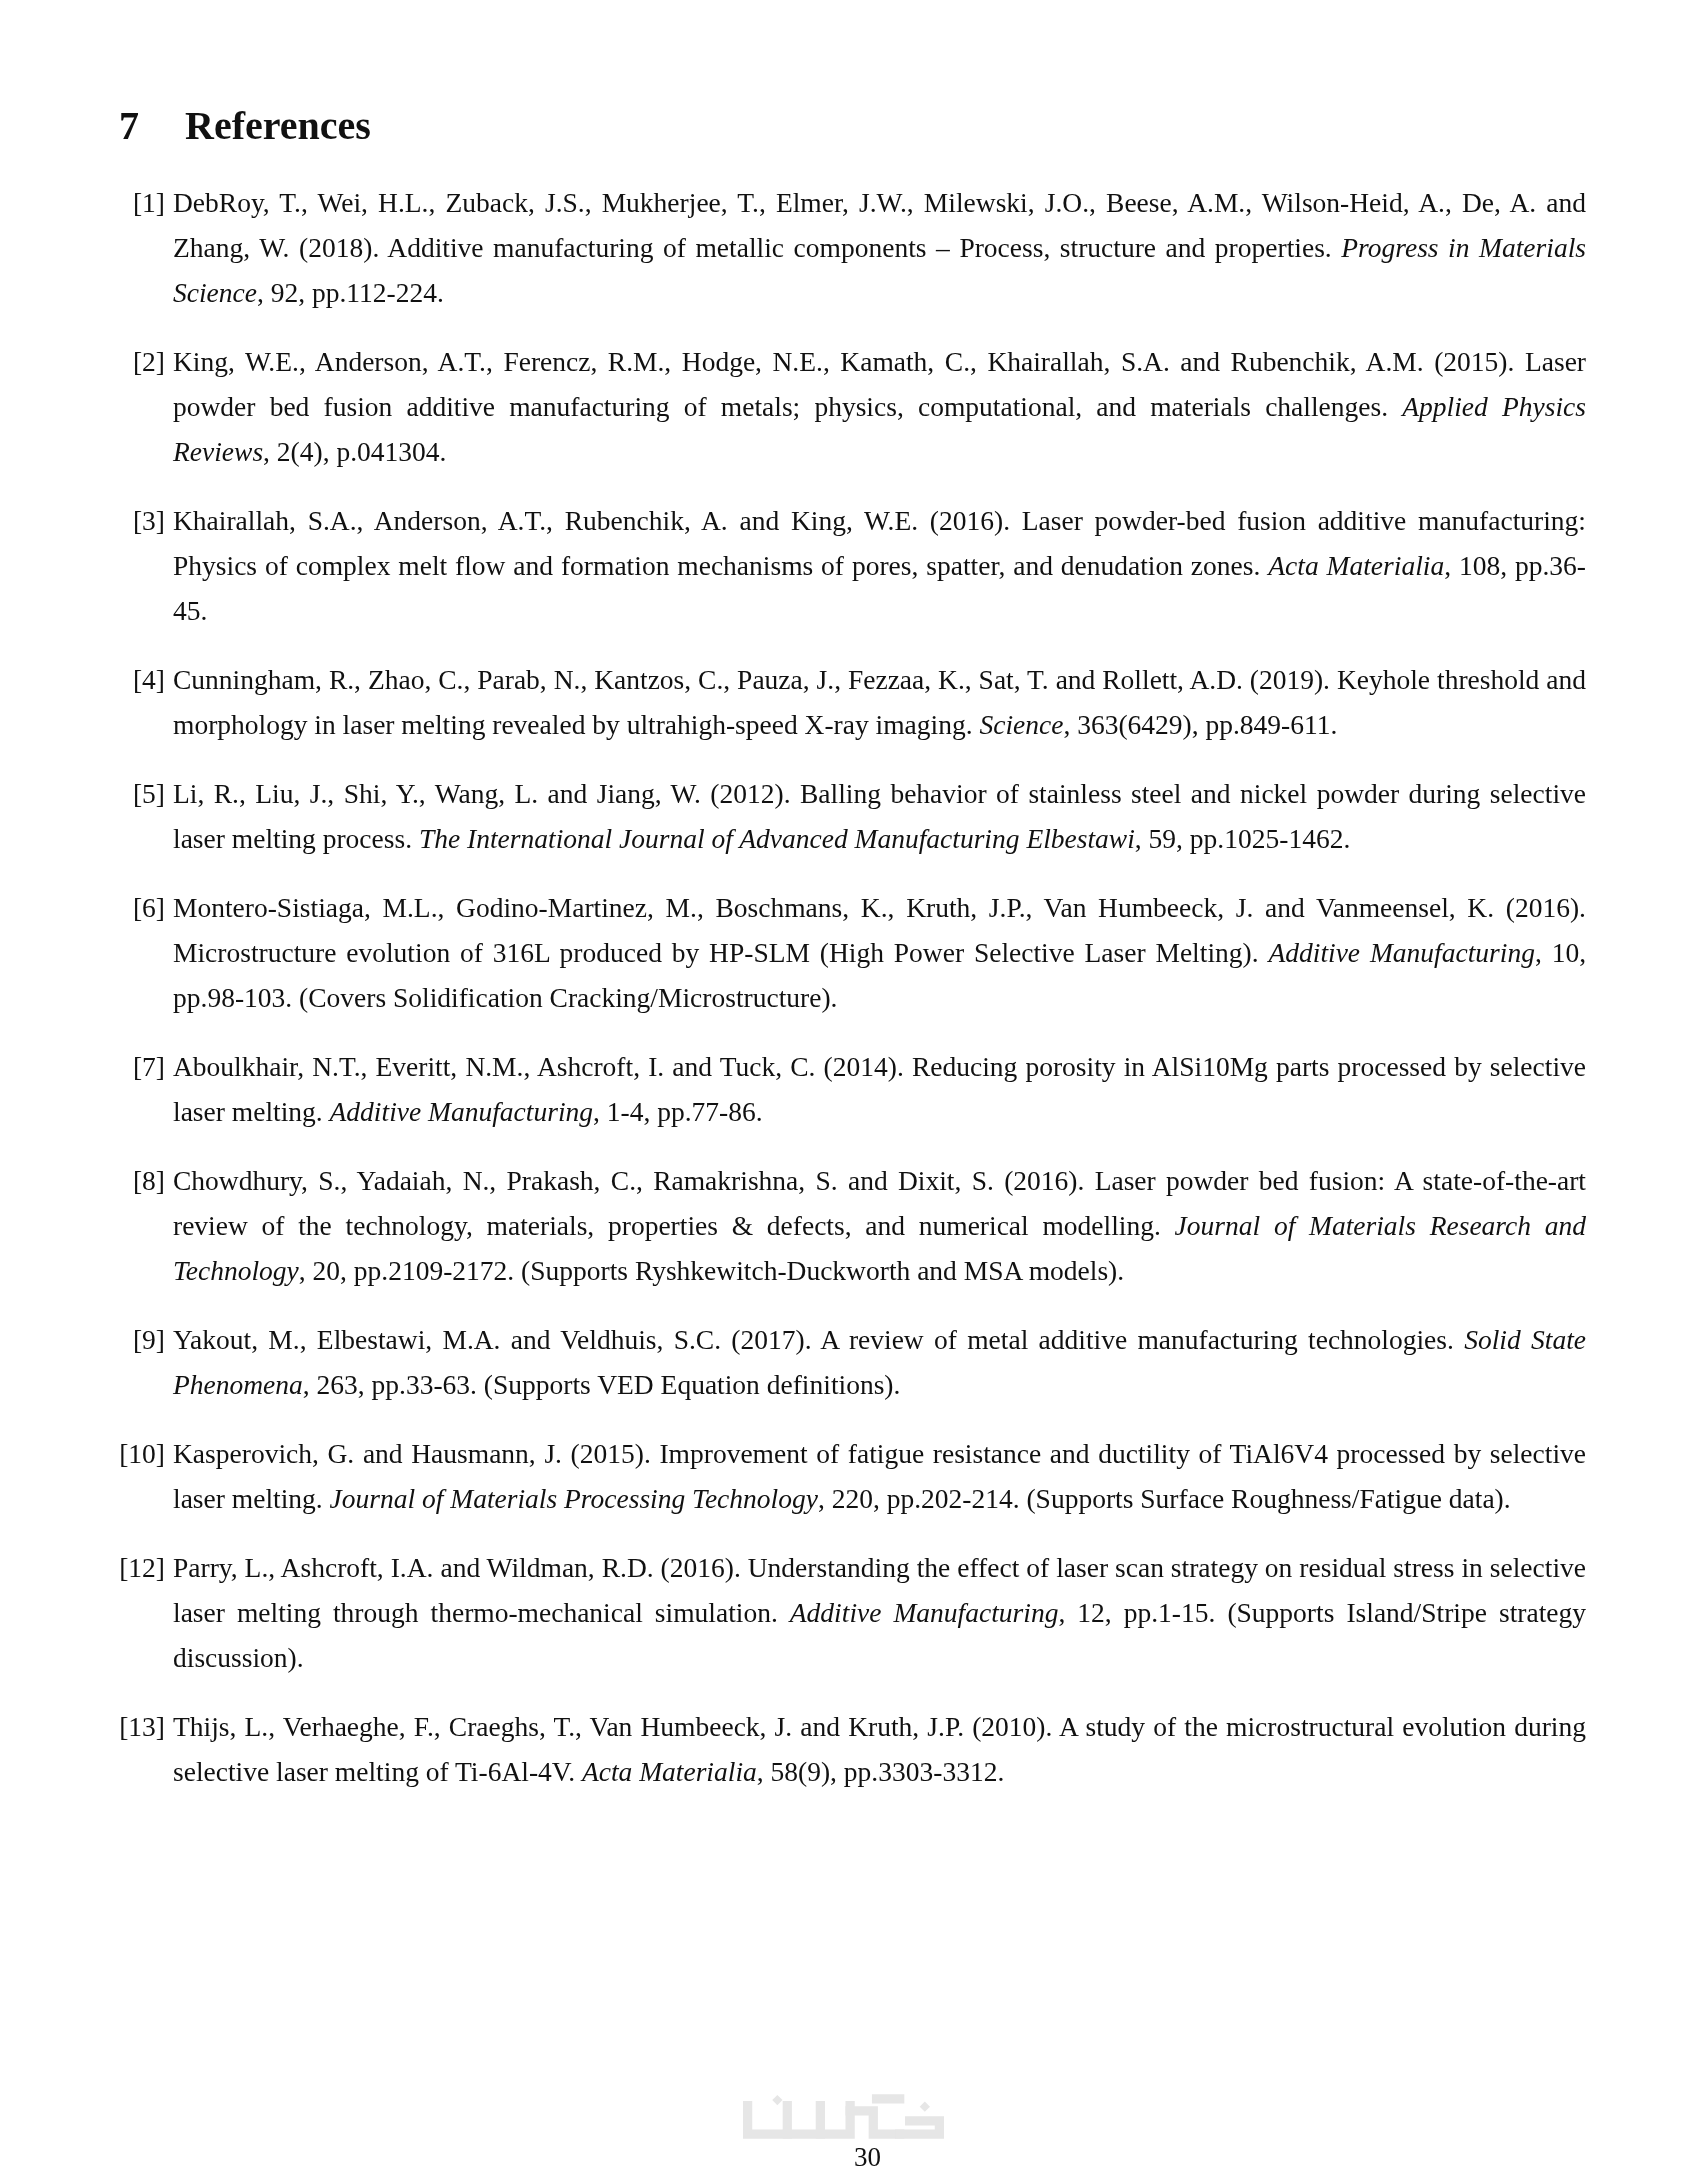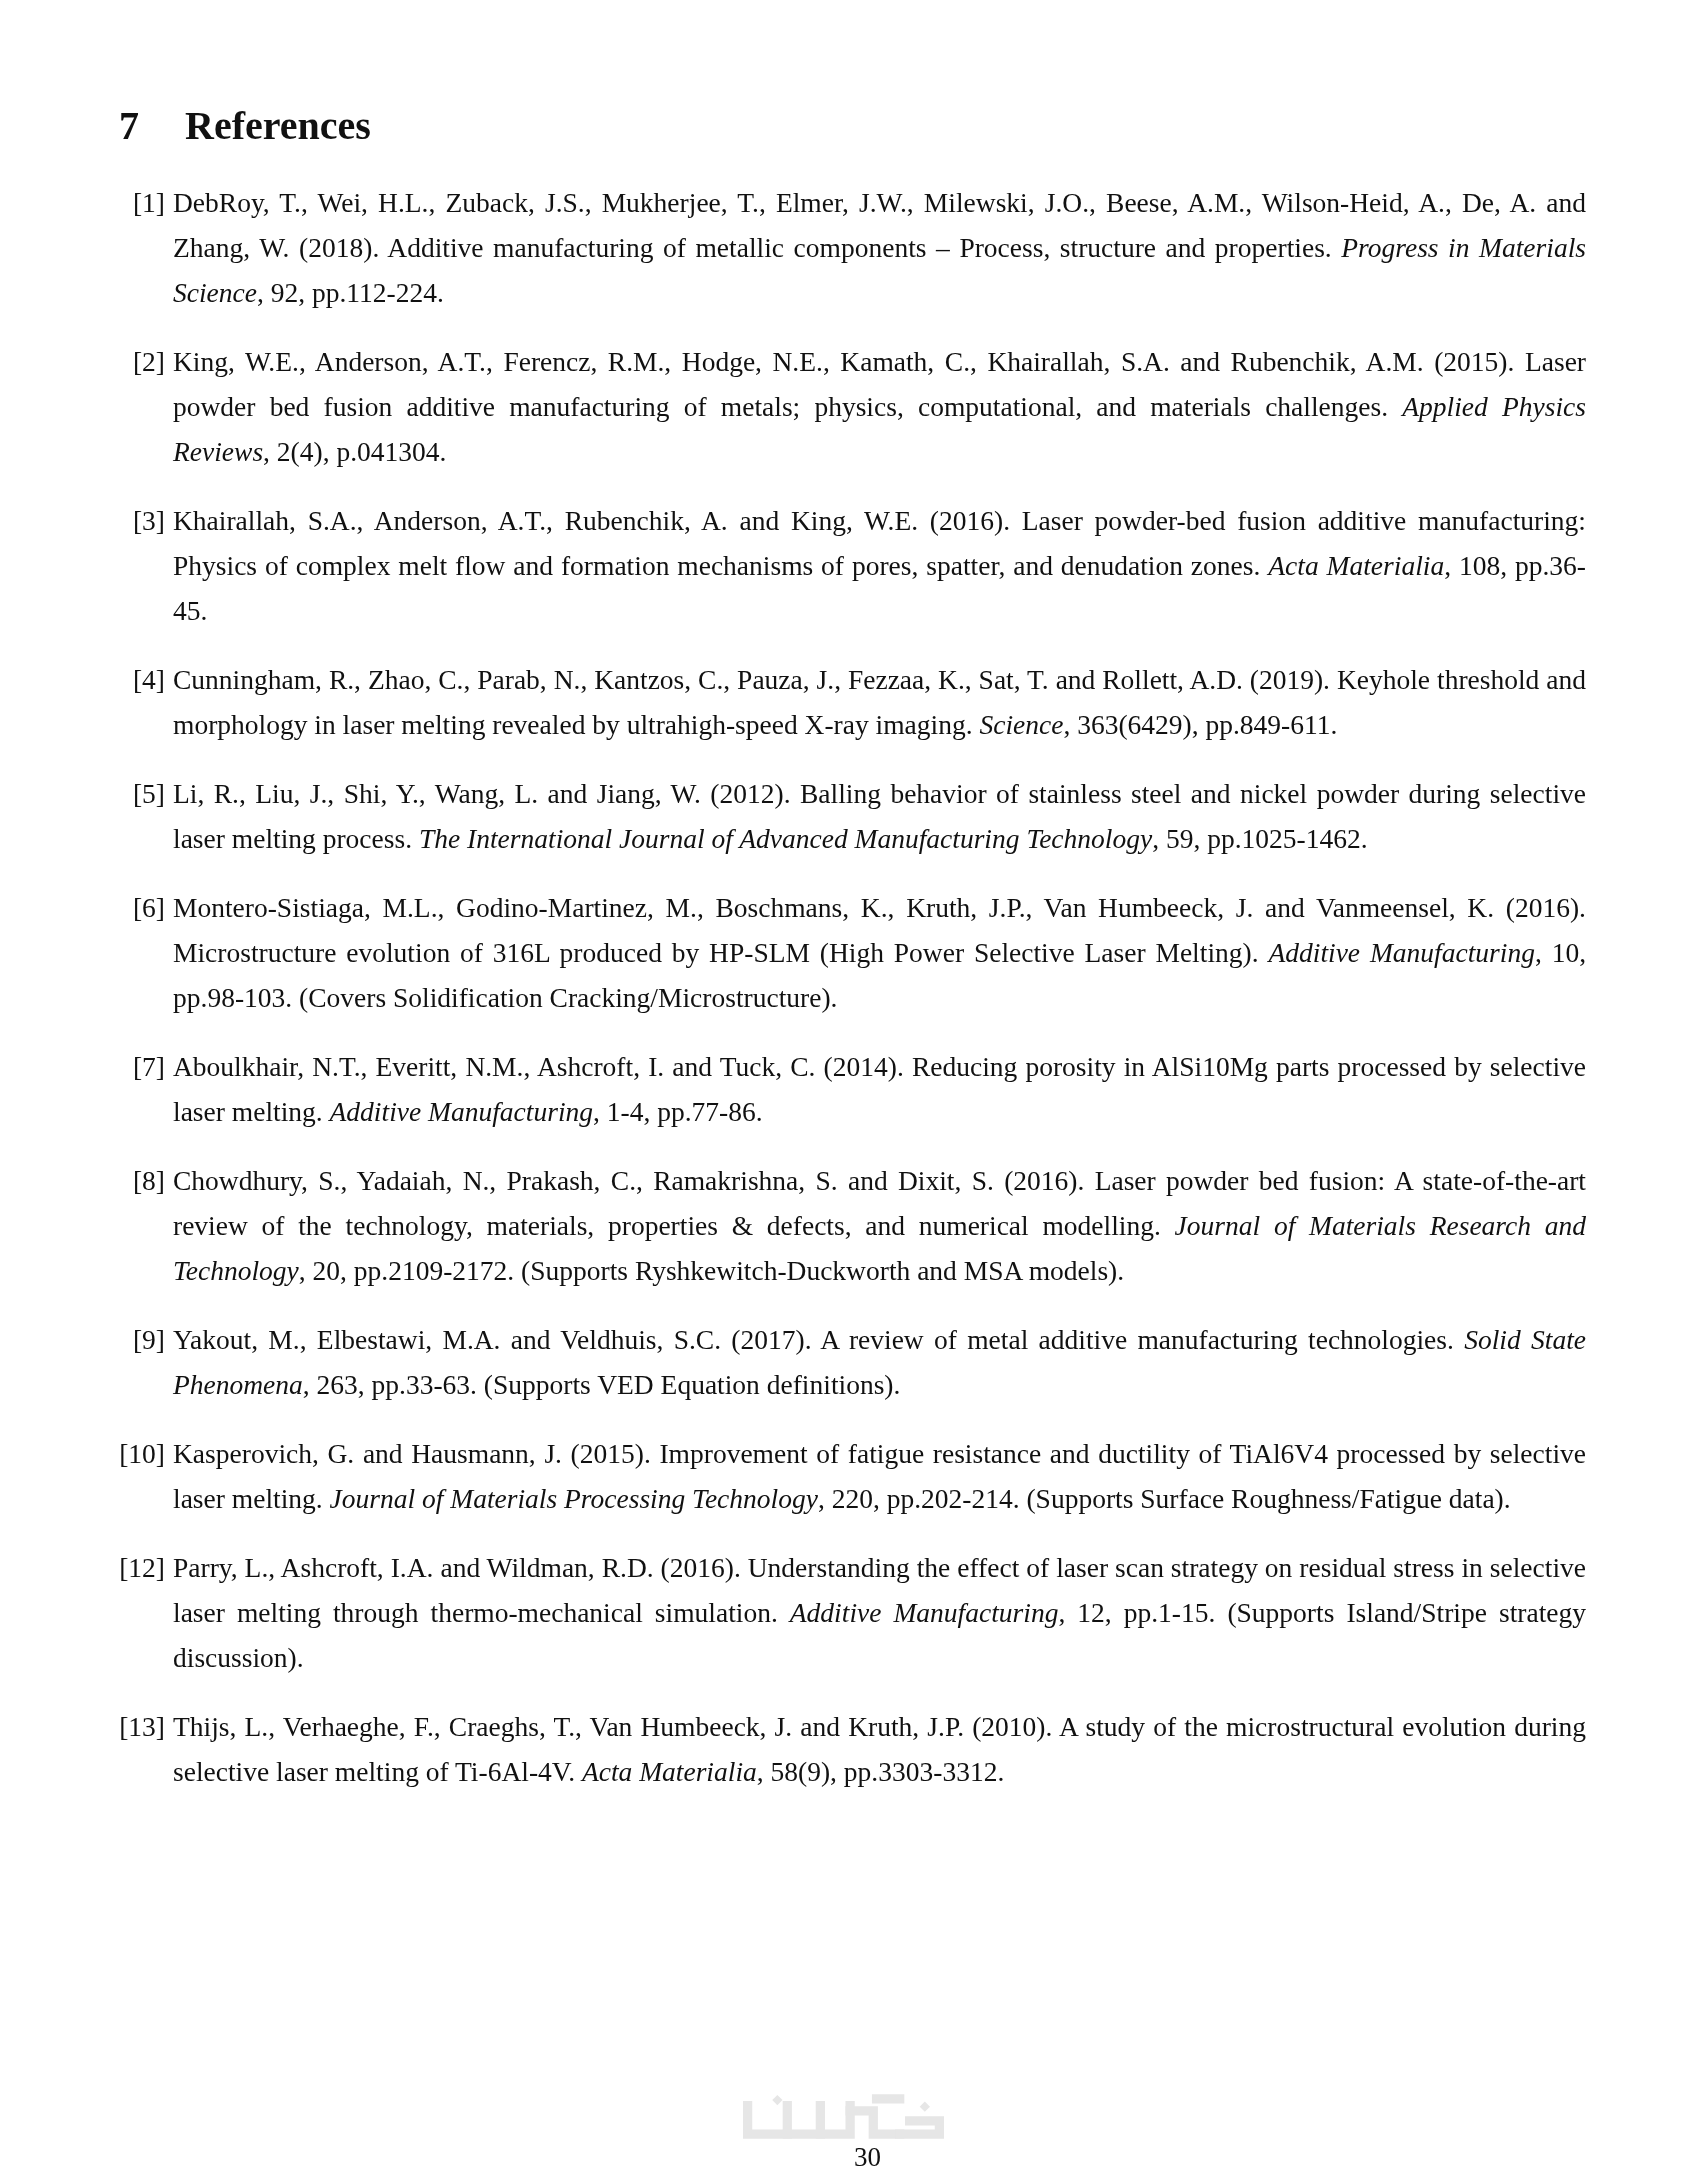--- a/index.html
+++ b/index.html
@@ -42,21 +42,21 @@
 
 <h1 class="section-heading">
   <span class="num">7</span><span>References</span>
 </h1>
 
 <div class="refs">
   <div class="ref"><span class="label">[1]</span><span>DebRoy, T., Wei, H.L., Zuback, J.S., Mukherjee, T., Elmer, J.W., Milewski, J.O., Beese, A.M., Wilson-Heid, A., De, A. and Zhang, W. (2018). Additive manufacturing of metallic components – Process, structure and properties. </span><em>Progress in Materials Science</em><span>, 92, pp.112-224.</span></div>
   <div class="ref"><span class="label">[2]</span><span>King, W.E., Anderson, A.T., Ferencz, R.M., Hodge, N.E., Kamath, C., Khairallah, S.A. and Rubenchik, A.M. (2015). Laser powder bed fusion additive manufacturing of metals; physics, computational, and materials challenges. </span><em>Applied Physics Reviews</em><span>, 2(4), p.041304.</span></div>
   <div class="ref"><span class="label">[3]</span><span>Khairallah, S.A., Anderson, A.T., Rubenchik, A. and King, W.E. (2016). Laser powder-bed fusion additive manufacturing: Physics of complex melt flow and formation mechanisms of pores, spatter, and denudation zones. </span><em>Acta Materialia</em><span>, 108, pp.36-45.</span></div>
   <div class="ref"><span class="label">[4]</span><span>Cunningham, R., Zhao, C., Parab, N., Kantzos, C., Pauza, J., Fezzaa, K., Sat, T. and Rollett, A.D. (2019). Keyhole threshold and morphology in laser melting revealed by ultrahigh-speed X-ray imaging. </span><em>Science</em><span>, 363(6429), pp.849-611.</span></div>
-  <div class="ref"><span class="label">[5]</span><span>Li, R., Liu, J., Shi, Y., Wang, L. and Jiang, W. (2012). Balling behavior of stainless steel and nickel powder during selective laser melting process. </span><em>The International Journal of Advanced Manufacturing Technology</em><span>, 59, pp.1025-1462.</span></div>
+  <div class="ref"><span class="label">[5]</span><span>Li, R., Liu, J., Shi, Y., Wang, L. and Jiang, W. (2012). Balling behavior of stainless steel and nickel powder during selective laser melting process. </span><em>The International Journal of Advanced Manufacturing Elbestawi</em><span>, 59, pp.1025-1462.</span></div>
   <div class="ref"><span class="label">[6]</span><span>Montero-Sistiaga, M.L., Godino-Martinez, M., Boschmans, K., Kruth, J.P., Van Humbeeck, J. and Vanmeensel, K. (2016). Microstructure evolution of 316L produced by HP-SLM (High Power Selective Laser Melting). </span><em>Additive Manufacturing</em><span>, 10, pp.98-103. (Covers Solidification Cracking/Microstructure).</span></div>
   <div class="ref"><span class="label">[7]</span><span>Aboulkhair, N.T., Everitt, N.M., Ashcroft, I. and Tuck, C. (2014). Reducing porosity in AlSi10Mg parts processed by selective laser melting. </span><em>Additive Manufacturing</em><span>, 1-4, pp.77-86.</span></div>
   <div class="ref"><span class="label">[8]</span><span>Chowdhury, S., Yadaiah, N., Prakash, C., Ramakrishna, S. and Dixit, S. (2016). Laser powder bed fusion: A state-of-the-art review of the technology, materials, properties &amp; defects, and numerical modelling. </span><em>Journal of Materials Research and Technology</em><span>, 20, pp.2109-2172. (Supports Ryshkewitch-Duckworth and MSA models).</span></div>
   <div class="ref"><span class="label">[9]</span><span>Yakout, M., Elbestawi, M.A. and Veldhuis, S.C. (2017). A review of metal additive manufacturing technologies. </span><em>Solid State Phenomena</em><span>, 263, pp.33-63. (Supports VED Equation definitions).</span></div>
   <div class="ref"><span class="label">[10]</span><span>Kasperovich, G. and Hausmann, J. (2015). Improvement of fatigue resistance and ductility of TiAl6V4 processed by selective laser melting. </span><em>Journal of Materials Processing Technology</em><span>, 220, pp.202-214. (Supports Surface Roughness/Fatigue data).</span></div>
   <div class="ref"><span class="label">[12]</span><span>Parry, L., Ashcroft, I.A. and Wildman, R.D. (2016). Understanding the effect of laser scan strategy on residual stress in selective laser melting through thermo-mechanical simulation. </span><em>Additive Manufacturing</em><span>, 12, pp.1-15. (Supports Island/Stripe strategy discussion).</span></div>
   <div class="ref"><span class="label">[13]</span><span>Thijs, L., Verhaeghe, F., Craeghs, T., Van Humbeeck, J. and Kruth, J.P. (2010). A study of the microstructural evolution during selective laser melting of Ti-6Al-4V. </span><em>Acta Materialia</em><span>, 58(9), pp.3303-3312.</span></div>
 </div>
 
 <div class="watermark" title="خمسات">

